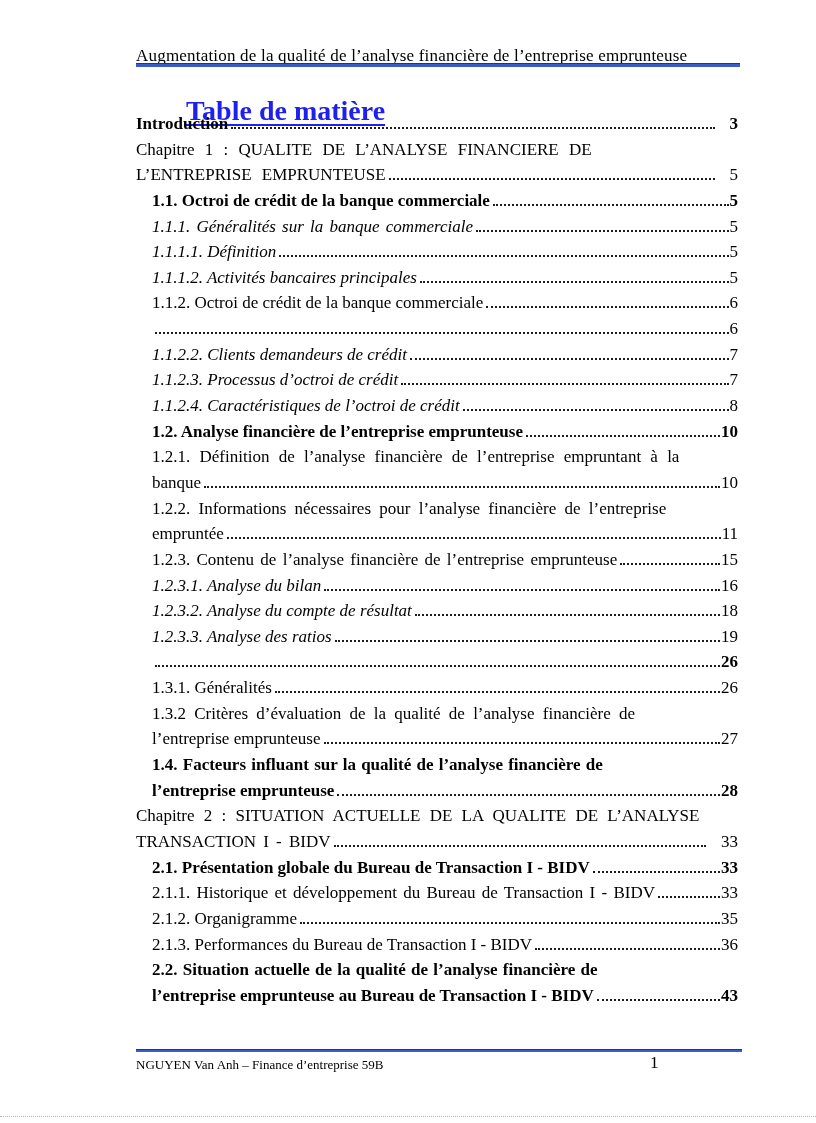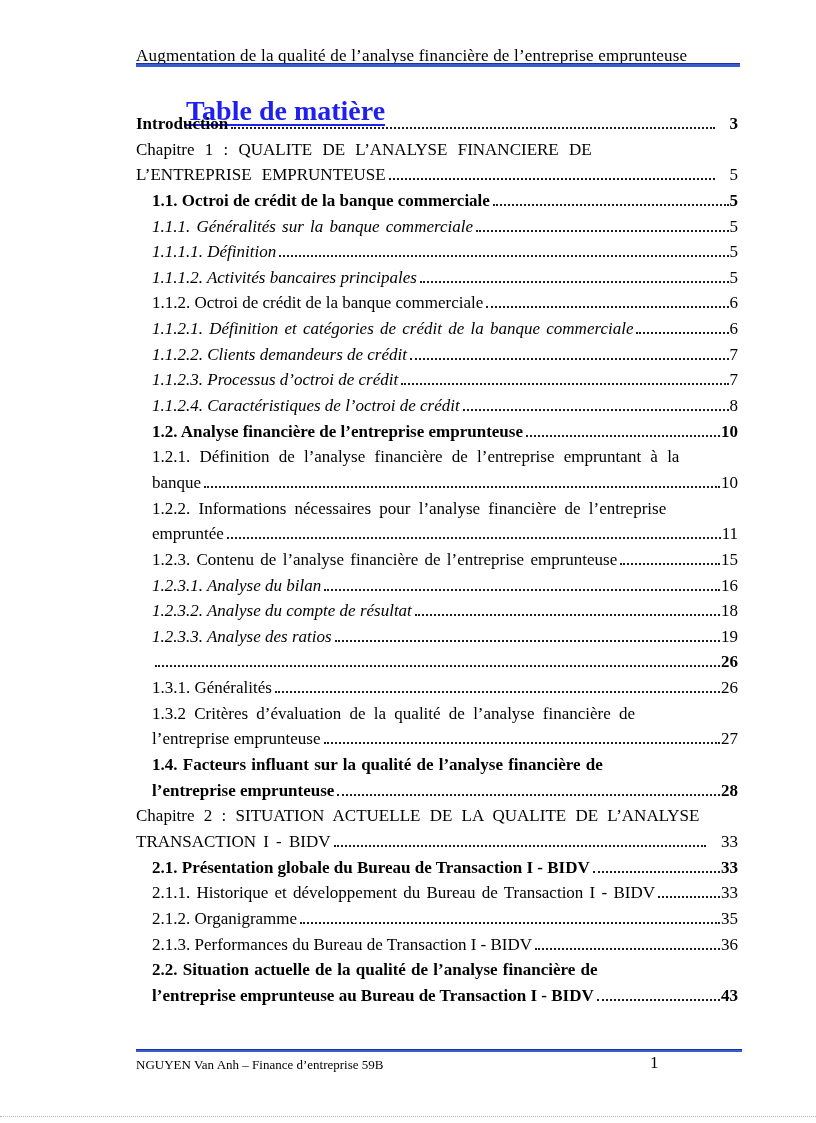--- a/index.html
+++ b/index.html
@@ -128,21 +128,20 @@
       <span class="toc-text">1.1.1.2. Activités bancaires principales</span>
       <span class="leader"></span>
       <span class="toc-page">5</span>
     </div>
     <div class="toc-line regular ind1">
       <span class="toc-text">1.1.2. Octroi de crédit de la banque commerciale</span>
       <span class="leader"></span>
       <span class="toc-page">6</span>
     </div>
     <div class="toc-line italic ind1">
-      <span class="toc-text" style="word-spacing: 2px;">1.1.2.1. Définition et catégories de crédit de la banque commerciale</span>
       <span class="leader"></span>
       <span class="toc-page">6</span>
     </div>
     <div class="toc-line italic ind1">
       <span class="toc-text">1.1.2.2. Clients demandeurs de crédit</span>
       <span class="leader"></span>
       <span class="toc-page">7</span>
     </div>
     <div class="toc-line italic ind1">
       <span class="toc-text">1.1.2.3. Processus d’octroi de crédit</span>

